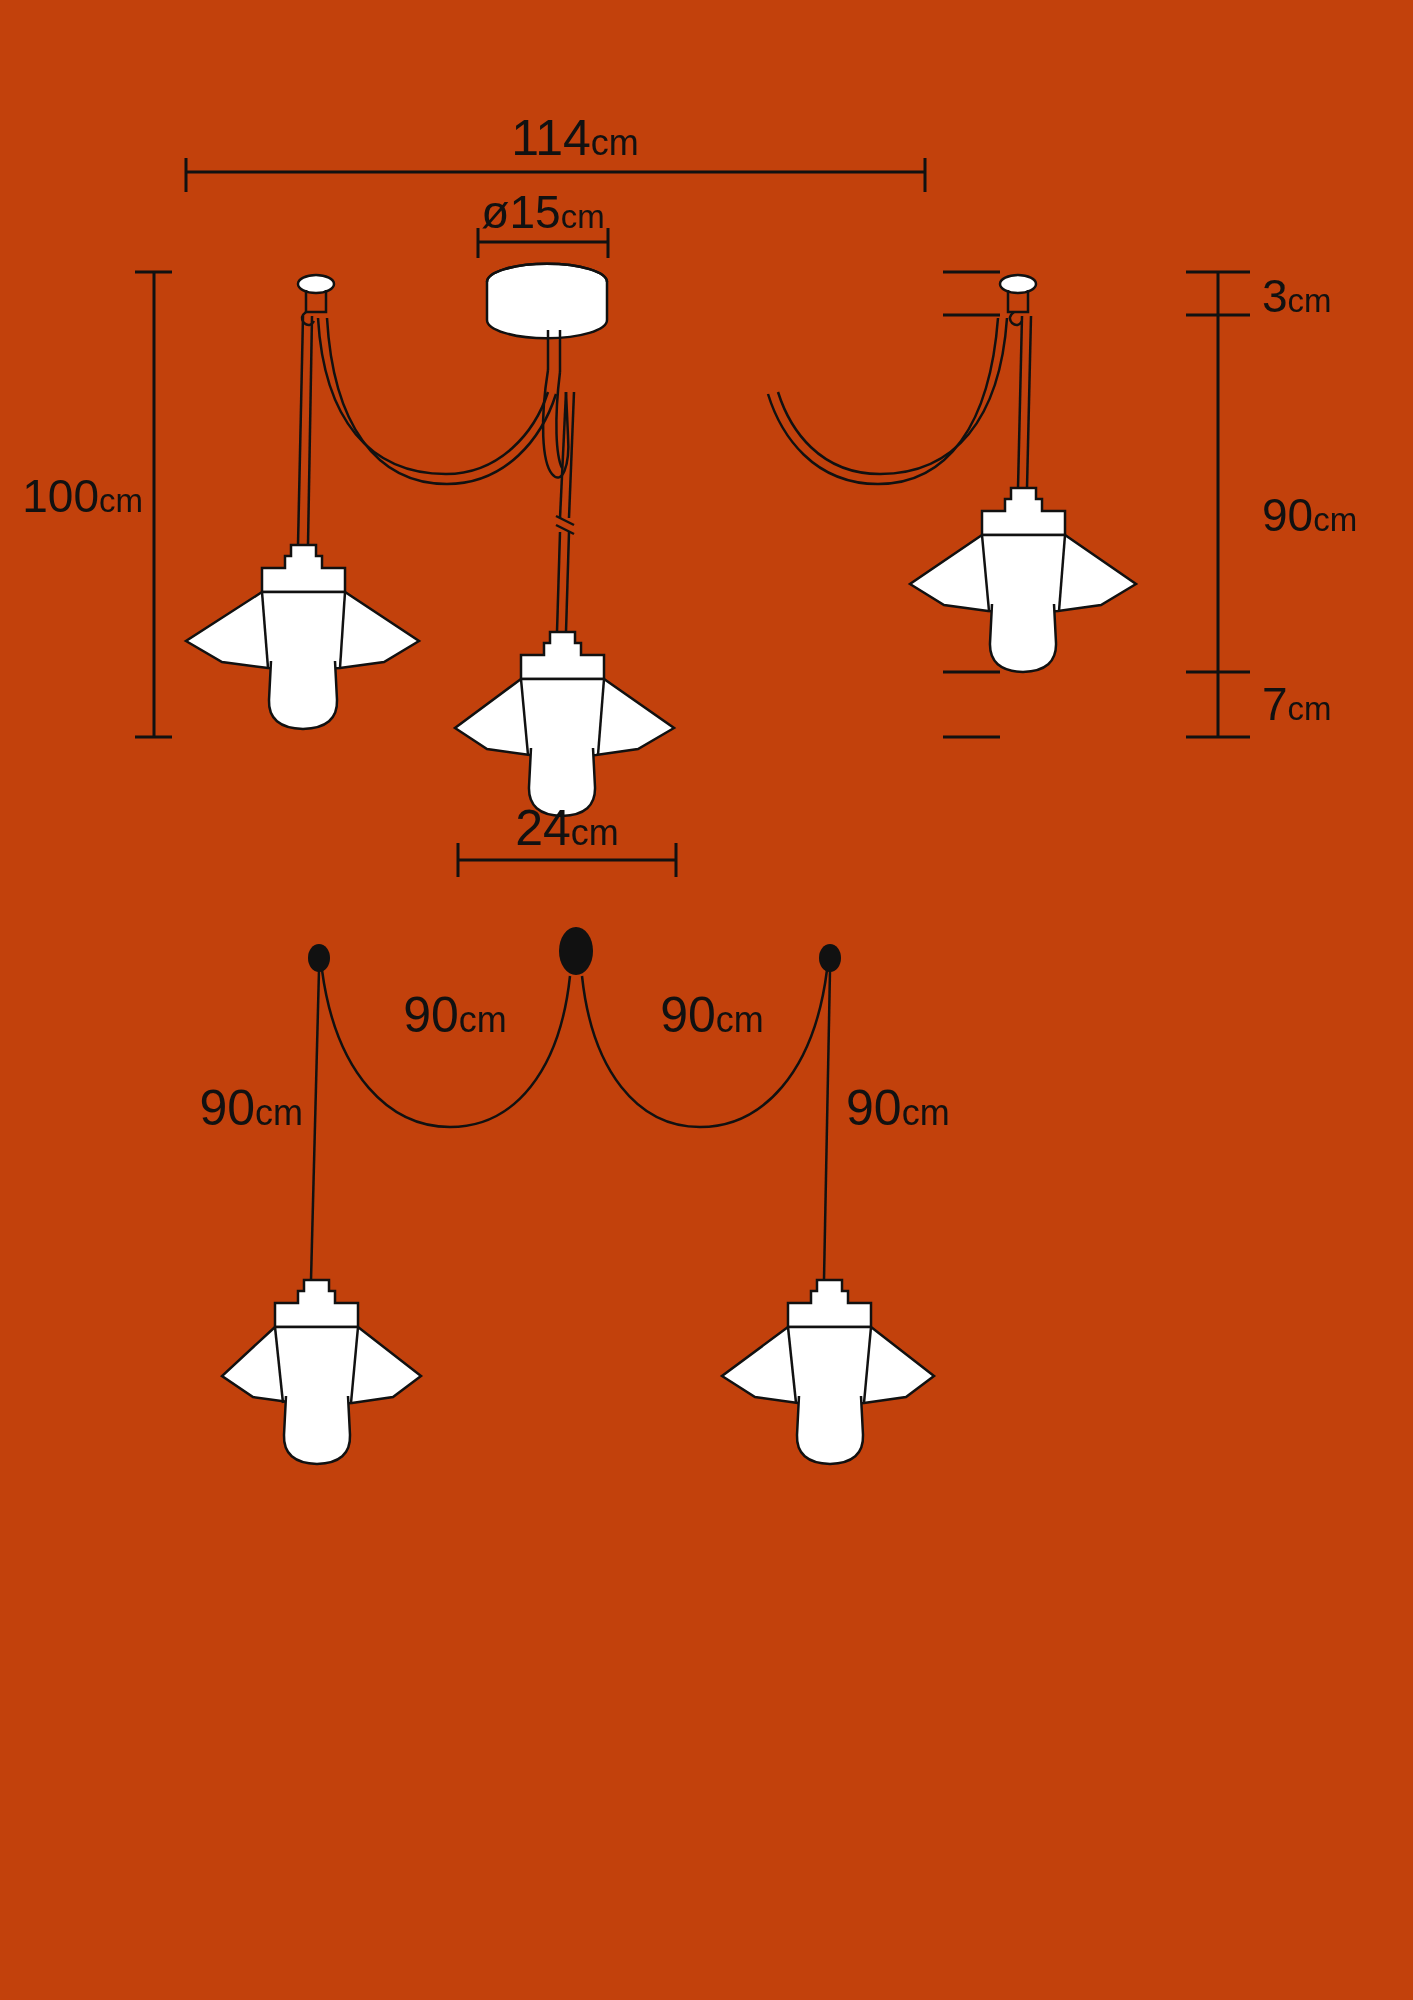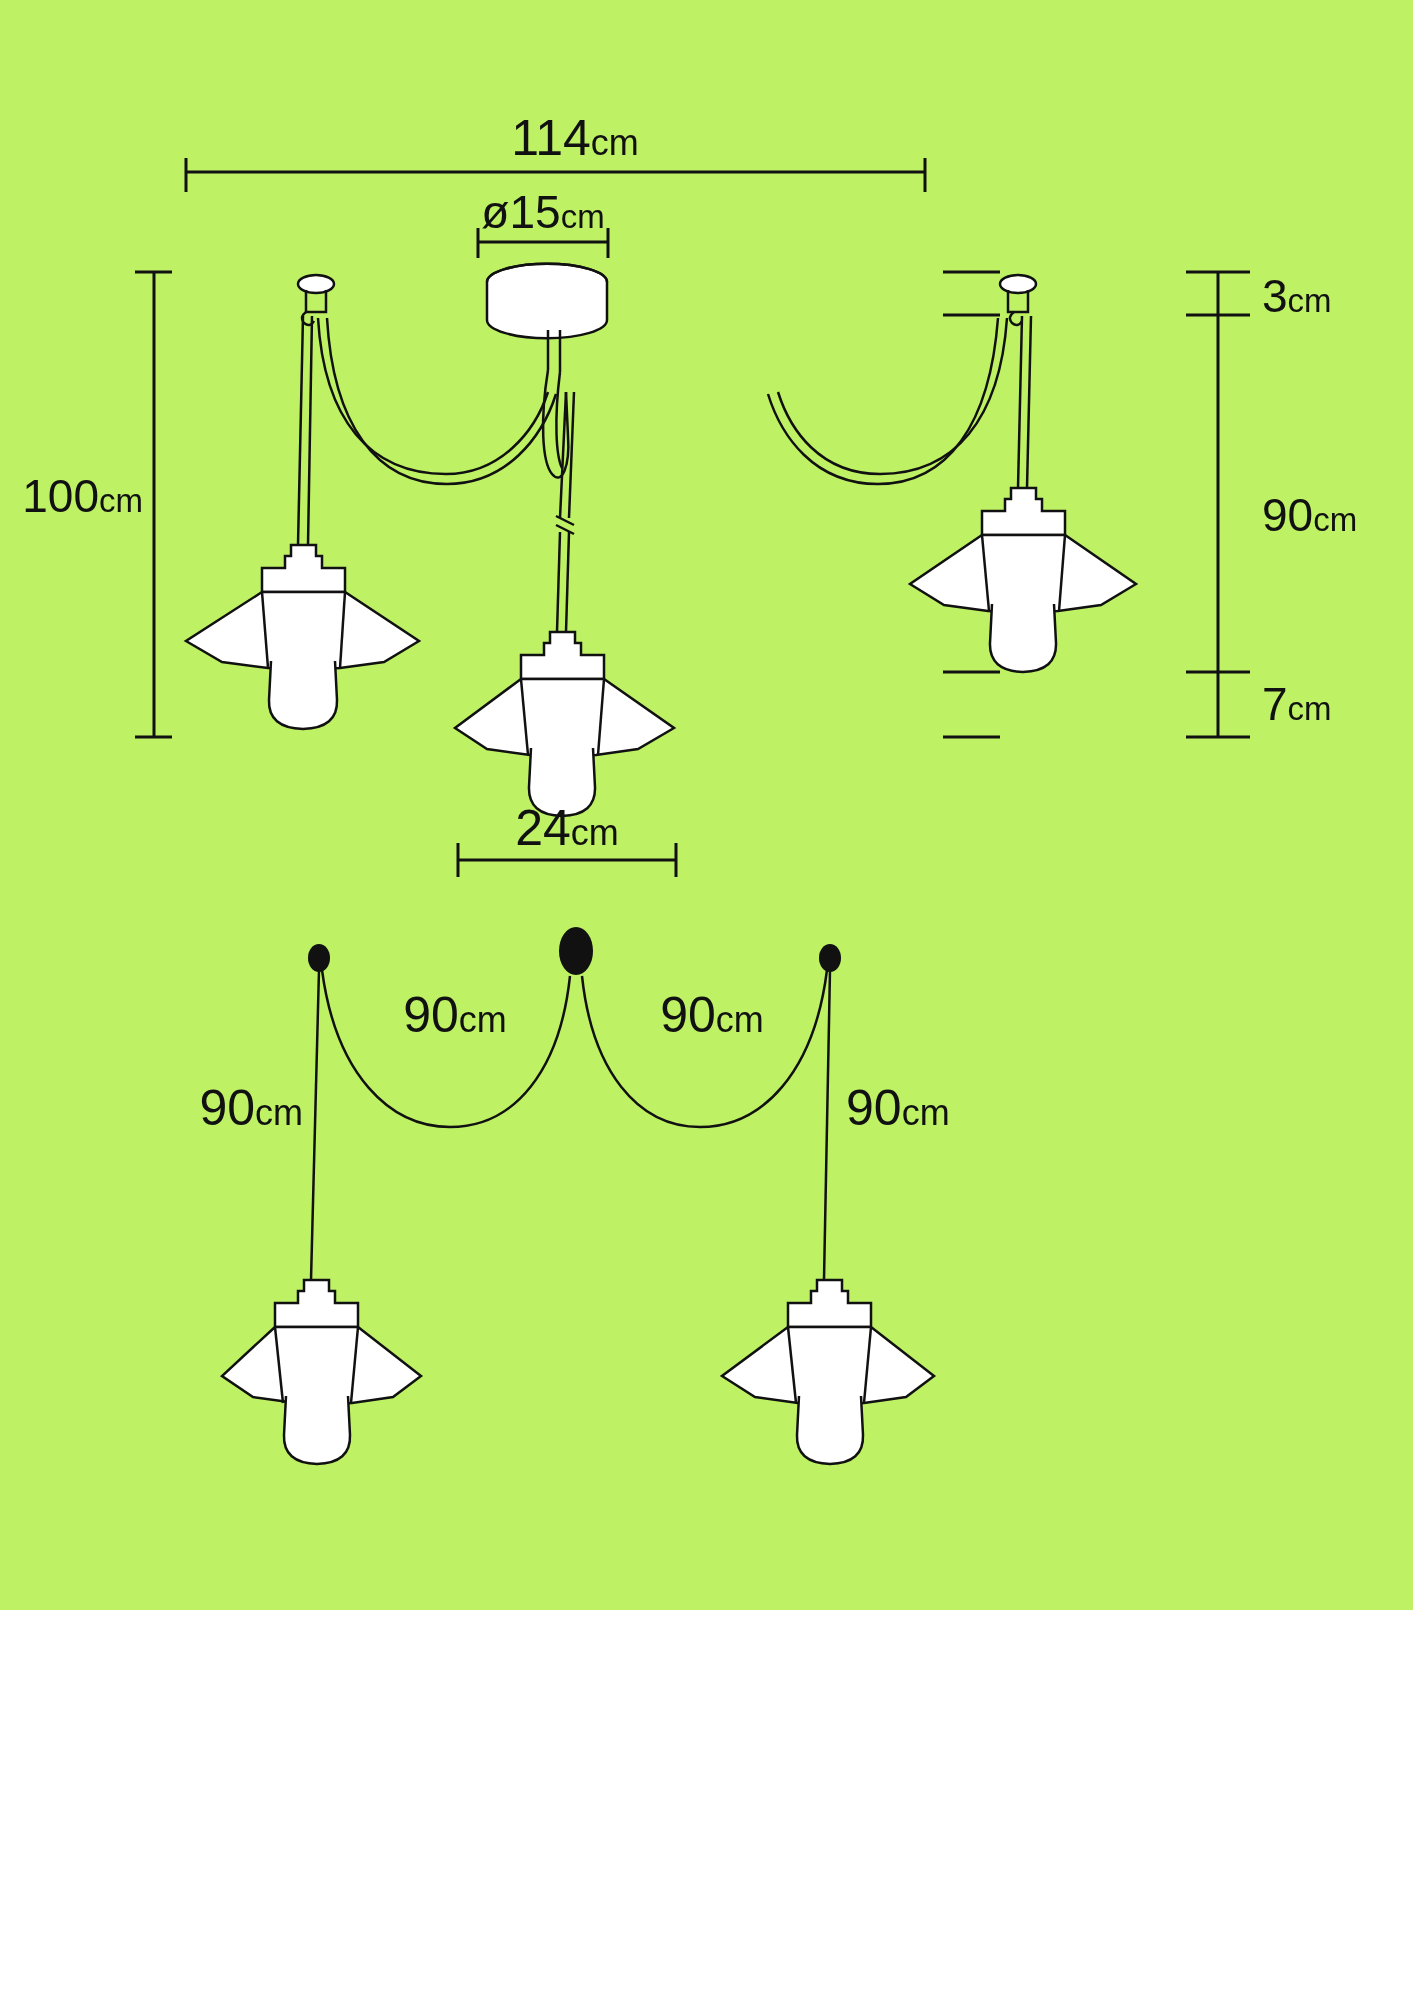--- a/index.html
+++ b/index.html
@@ -10,22 +10,22 @@
   body {
     width: 1413px;
     height: 2000px;
     font-family: "Liberation Sans", sans-serif;
     color: #000000;
     overflow: hidden;
   }
   #sheet {
     position: relative;
     width: 1413px;
-    height: 1610px;
-    background: #bef264;
+    height: 2000px;
+    background: #c2410c;
     text-decoration: underline;
   }
   svg#drawing {
     position: absolute;
     left: 0;
     top: 0;
     width: 1413px;
     height: 2000px;
     display: block;
   }

